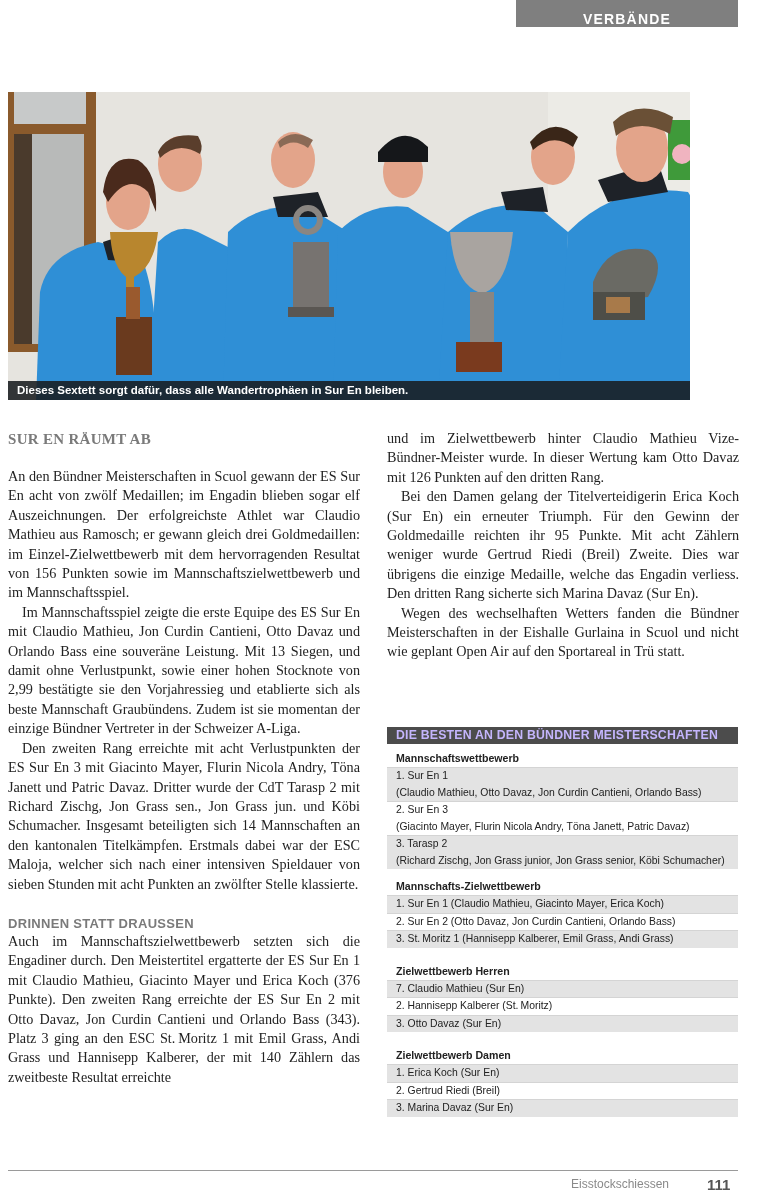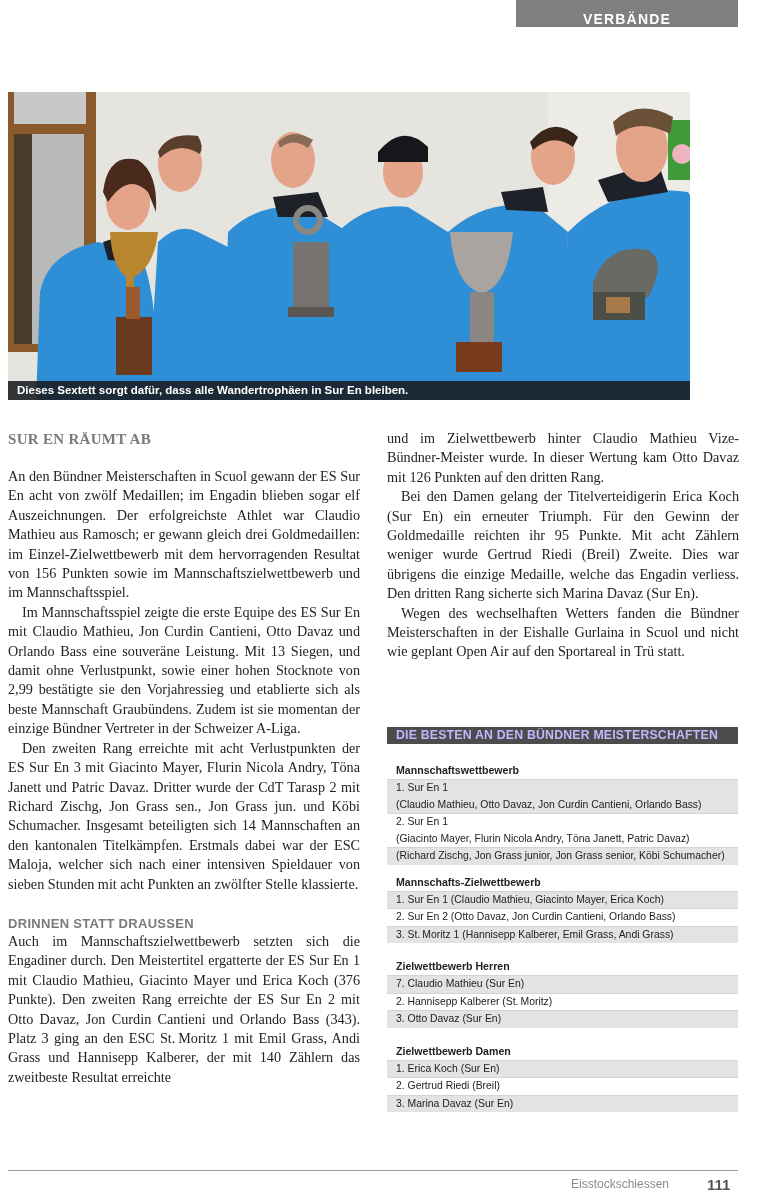--- a/index.html
+++ b/index.html
@@ -44,21 +44,21 @@
 
     .results {
       position: absolute; left: 387px; top: 727px; width: 351px;
       font-family: "Liberation Sans", sans-serif; font-size: 10.4px; color: #222;
     }
     .results-title {
       background: #4c4c4c; color: #c4b5fd; font-weight: bold; font-size: 12.3px;
       height: 17px; line-height: 17px; padding-left: 9px; letter-spacing: 0.2px;
     }
     .cat-title { font-weight: bold; font-size: 10.6px; padding-left: 9px; height: 18px; line-height: 18px; margin-top: 8px; }
-    .cat-title.first { margin-top: 17px; }
+    .cat-title.first { margin-top: 5px; }
     .row {
       padding-left: 9px; line-height: 16.5px; border-top: 1px solid #d4d4d4;
     }
     .row.shade { background: #e3e3e3; }
     .row .names { display: block; }
 
     .footer-rule { position: absolute; left: 8px; top: 1170px; width: 730px; height: 1px; background: #9a9a9a; }
     .footer-label {
       position: absolute; left: 571px; top: 1177px; font-family: "Liberation Sans", sans-serif;
       font-size: 12px; color: #8a8a8a;
@@ -162,24 +162,25 @@
 
 <div class="results">
   <div class="results-title">DIE BESTEN AN DEN BÜNDNER MEISTERSCHAFTEN</div>
 
   <div class="cat-title first">Mannschaftswettbewerb</div>
   <div class="row shade">
     <span class="names">1. Sur En 1</span>
     <span class="names">(Claudio Mathieu, Otto Davaz, Jon Curdin Cantieni, Orlando Bass)</span>
   </div>
   <div class="row">
-    <span class="names">2. Sur En 1</span>
+    <span class="names">2. Sur En 3</span>
     <span class="names">(Giacinto Mayer, Flurin Nicola Andry, Töna Janett, Patric Davaz)</span>
   </div>
   <div class="row shade">
+    <span class="names">3. Tarasp 2</span>
     <span class="names">(Richard Zischg, Jon Grass junior, Jon Grass senior, Köbi Schumacher)</span>
   </div>
 
   <div class="cat-title">Mannschafts-Zielwettbewerb</div>
   <div class="row shade">1. Sur En 1 (Claudio Mathieu, Giacinto Mayer, Erica Koch)</div>
   <div class="row">2. Sur En 2 (Otto Davaz, Jon Curdin Cantieni, Orlando Bass)</div>
   <div class="row shade">3. St. Moritz 1 (Hannisepp Kalberer, Emil Grass, Andi Grass)</div>
 
   <div class="cat-title" style="margin-top:14px">Zielwettbewerb Herren</div>
   <div class="row shade">7. Claudio Mathieu (Sur En)</div>

